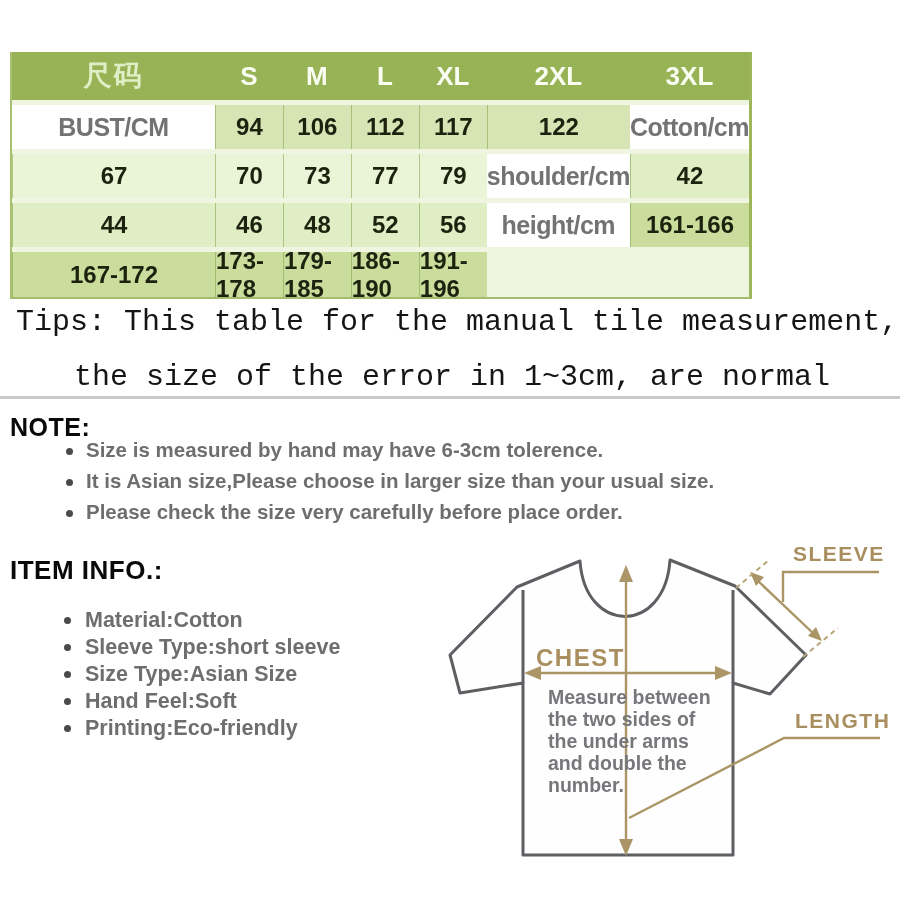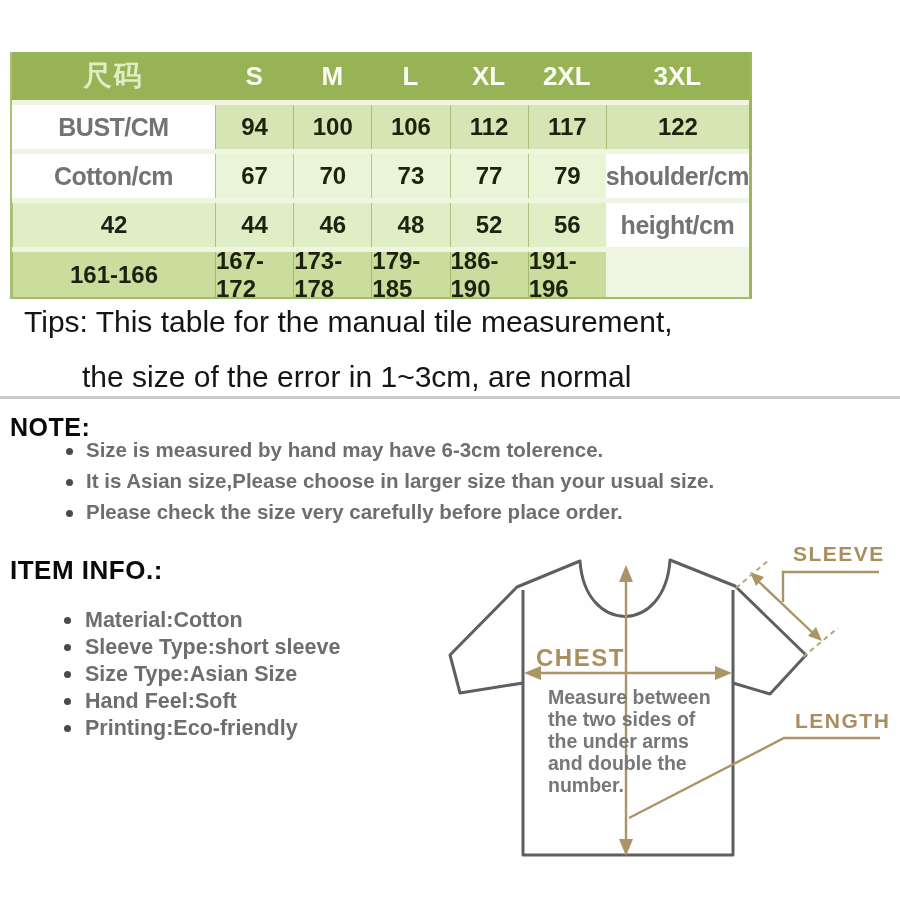--- a/index.html
+++ b/index.html
@@ -22,21 +22,21 @@
   .lbl{background:#ffffff;display:flex;align-items:center;justify-content:center;
        font-weight:800;font-size:25px;color:#737373;letter-spacing:-0.5px;}
   .td{display:flex;align-items:center;justify-content:center;
       font-weight:600;font-size:24px;color:#1d220f;
       border-left:1px solid rgba(130,160,70,.55);}
   .r1{background:#d7e5b4;}
   .r2{background:#eaf4d7;}
   .r3{background:#e0eec6;}
   .r4{background:#cadd9d;}
   
-  .tips{position:absolute;font-family:Liberation Sans, sans-serif;font-size:30px;color:#151515;white-space:nowrap;margin-left:8px;}
+  .tips{position:absolute;font-family:Liberation Mono, monospace;font-size:30px;color:#151515;white-space:nowrap;}
   #tips1{left:16px;top:305px;}
   #tips2{left:74px;top:360px;}
   
   .divider{position:absolute;left:0;top:396px;width:900px;height:3px;background:#c9c9c9;}
   
   .sec-title{position:absolute;font-weight:800;color:#0a0a0a;letter-spacing:0.5px;white-space:nowrap;}
   #note-title{left:10px;top:413px;font-size:25px;}
   #info-title{left:10px;top:555px;font-size:26px;}
   .blist{position:absolute;display:flex;flex-direction:column;}
   #note-list{left:66px;top:440px;gap:11px;}
@@ -64,21 +64,20 @@
   <div class="th th-first">尺码</div>
   <div class="th">S</div>
   <div class="th">M</div>
   <div class="th">L</div>
   <div class="th">XL</div>
   <div class="th">2XL</div>
   <div class="th">3XL</div>
 
   <div class="lbl">BUST/CM</div>
   <div class="td r1">94</div>
-  <div class="td r1">100</div>
   <div class="td r1">106</div>
   <div class="td r1">112</div>
   <div class="td r1">117</div>
   <div class="td r1">122</div>
 
   <div class="lbl">Cotton/cm</div>
   <div class="td r2">67</div>
   <div class="td r2">70</div>
   <div class="td r2">73</div>
   <div class="td r2">77</div>

